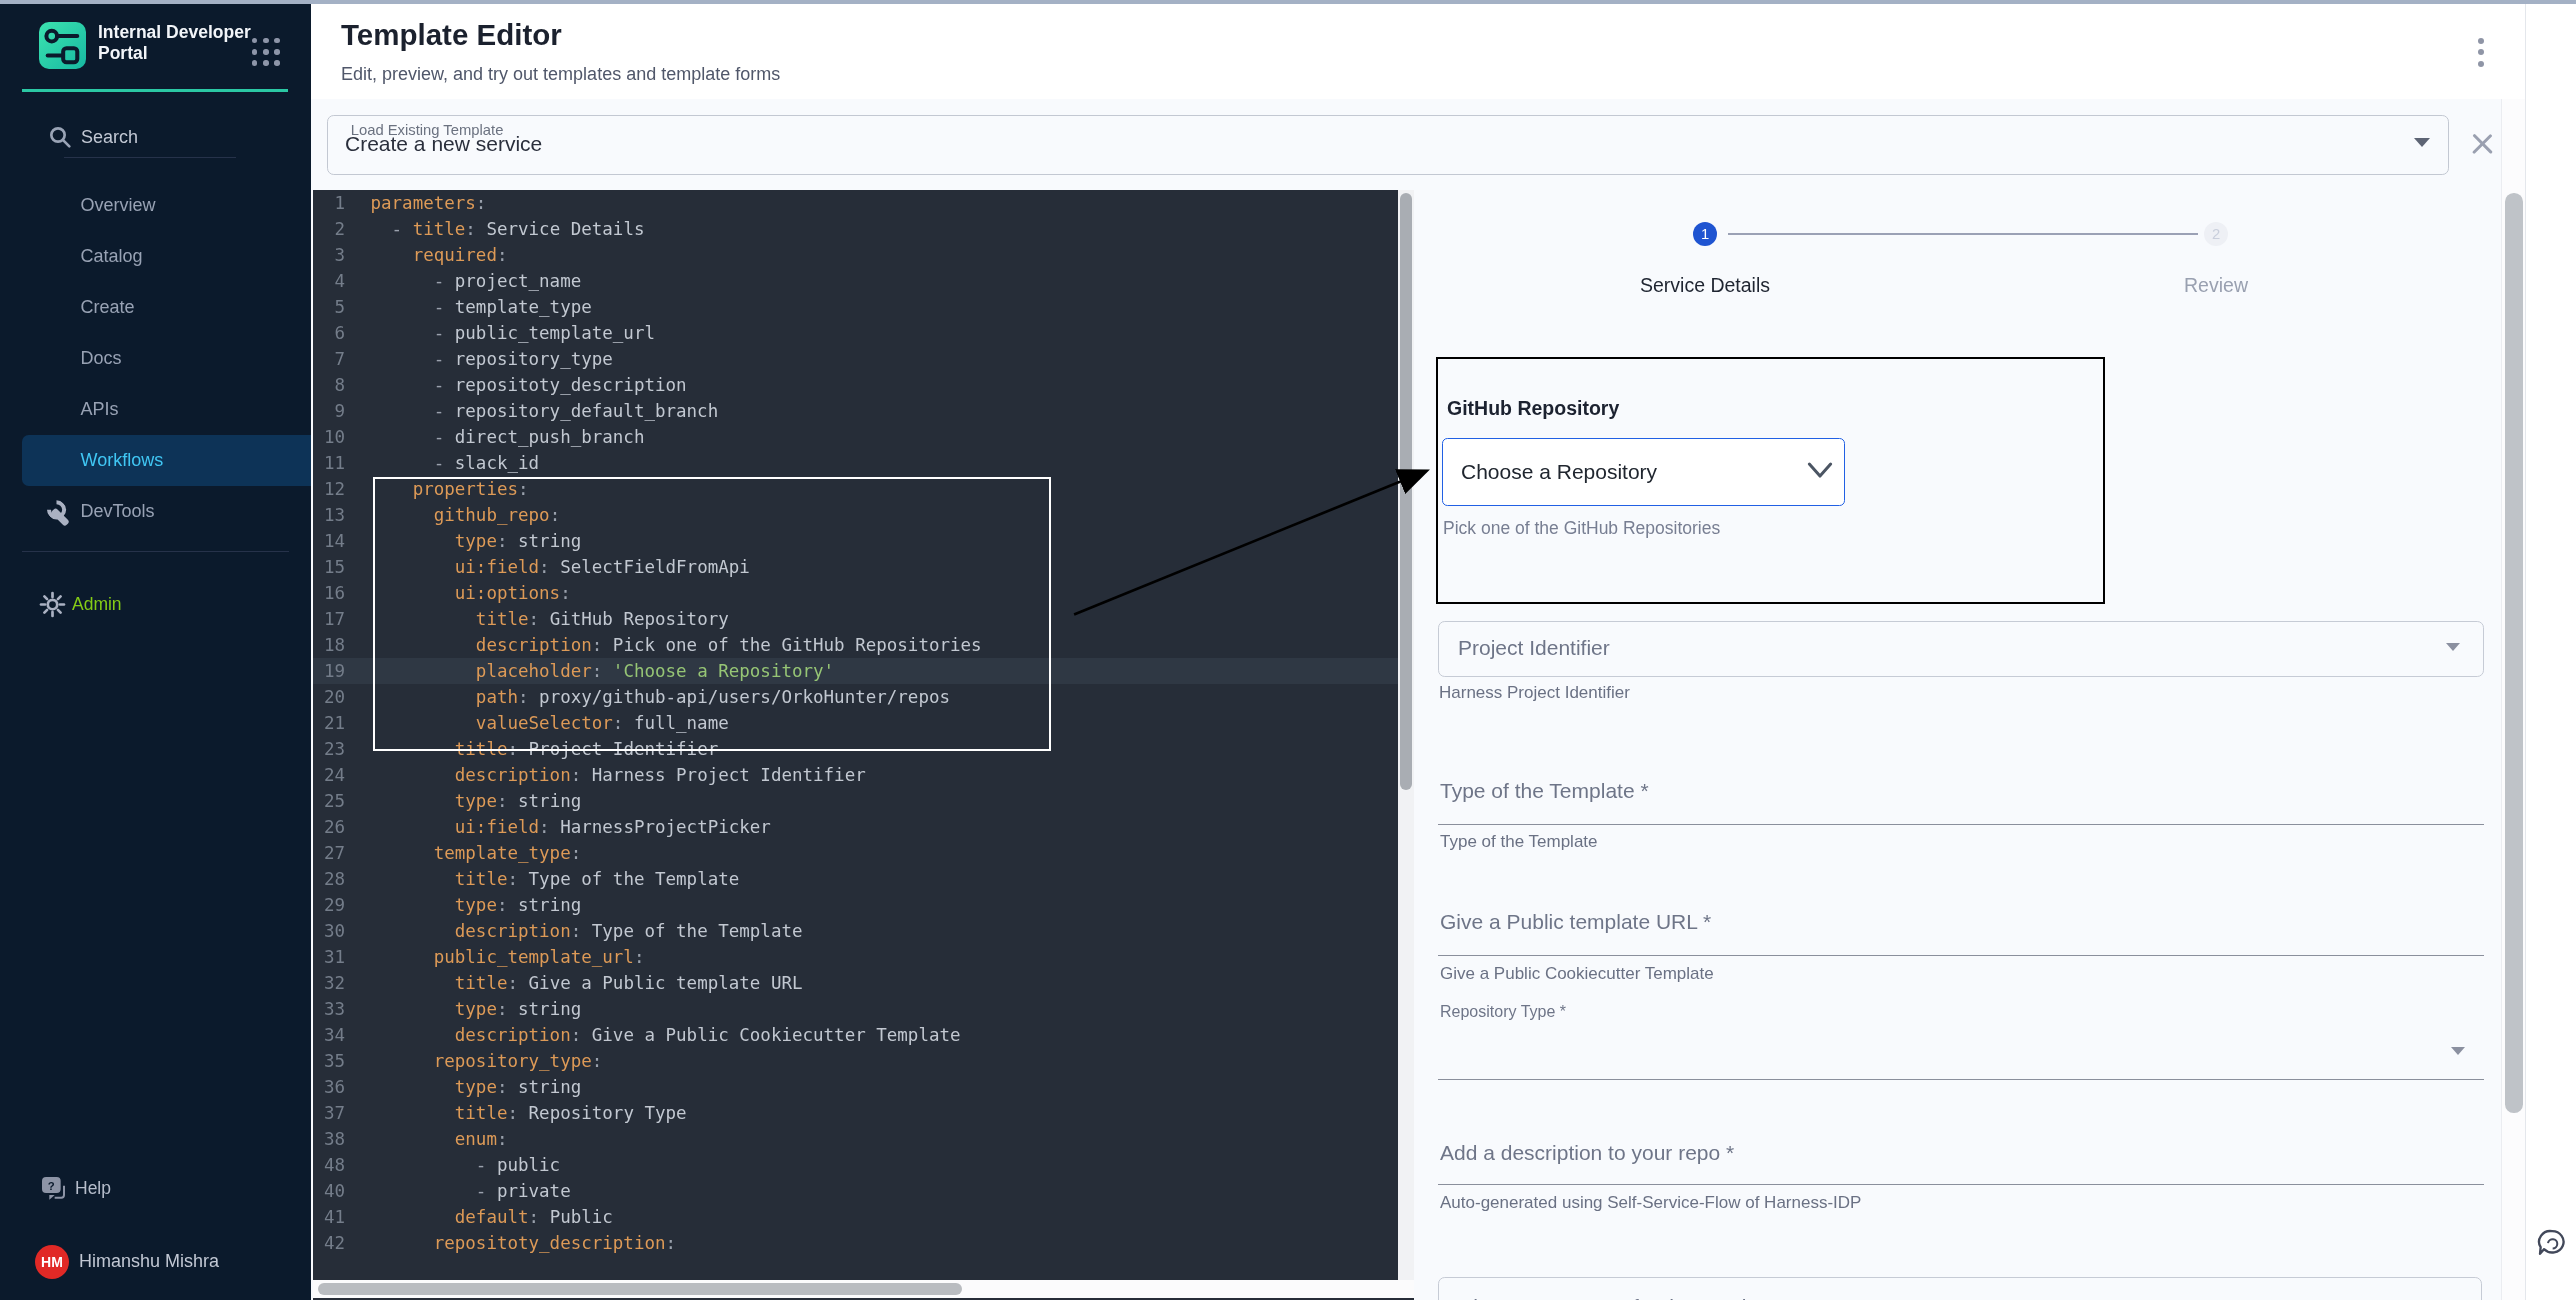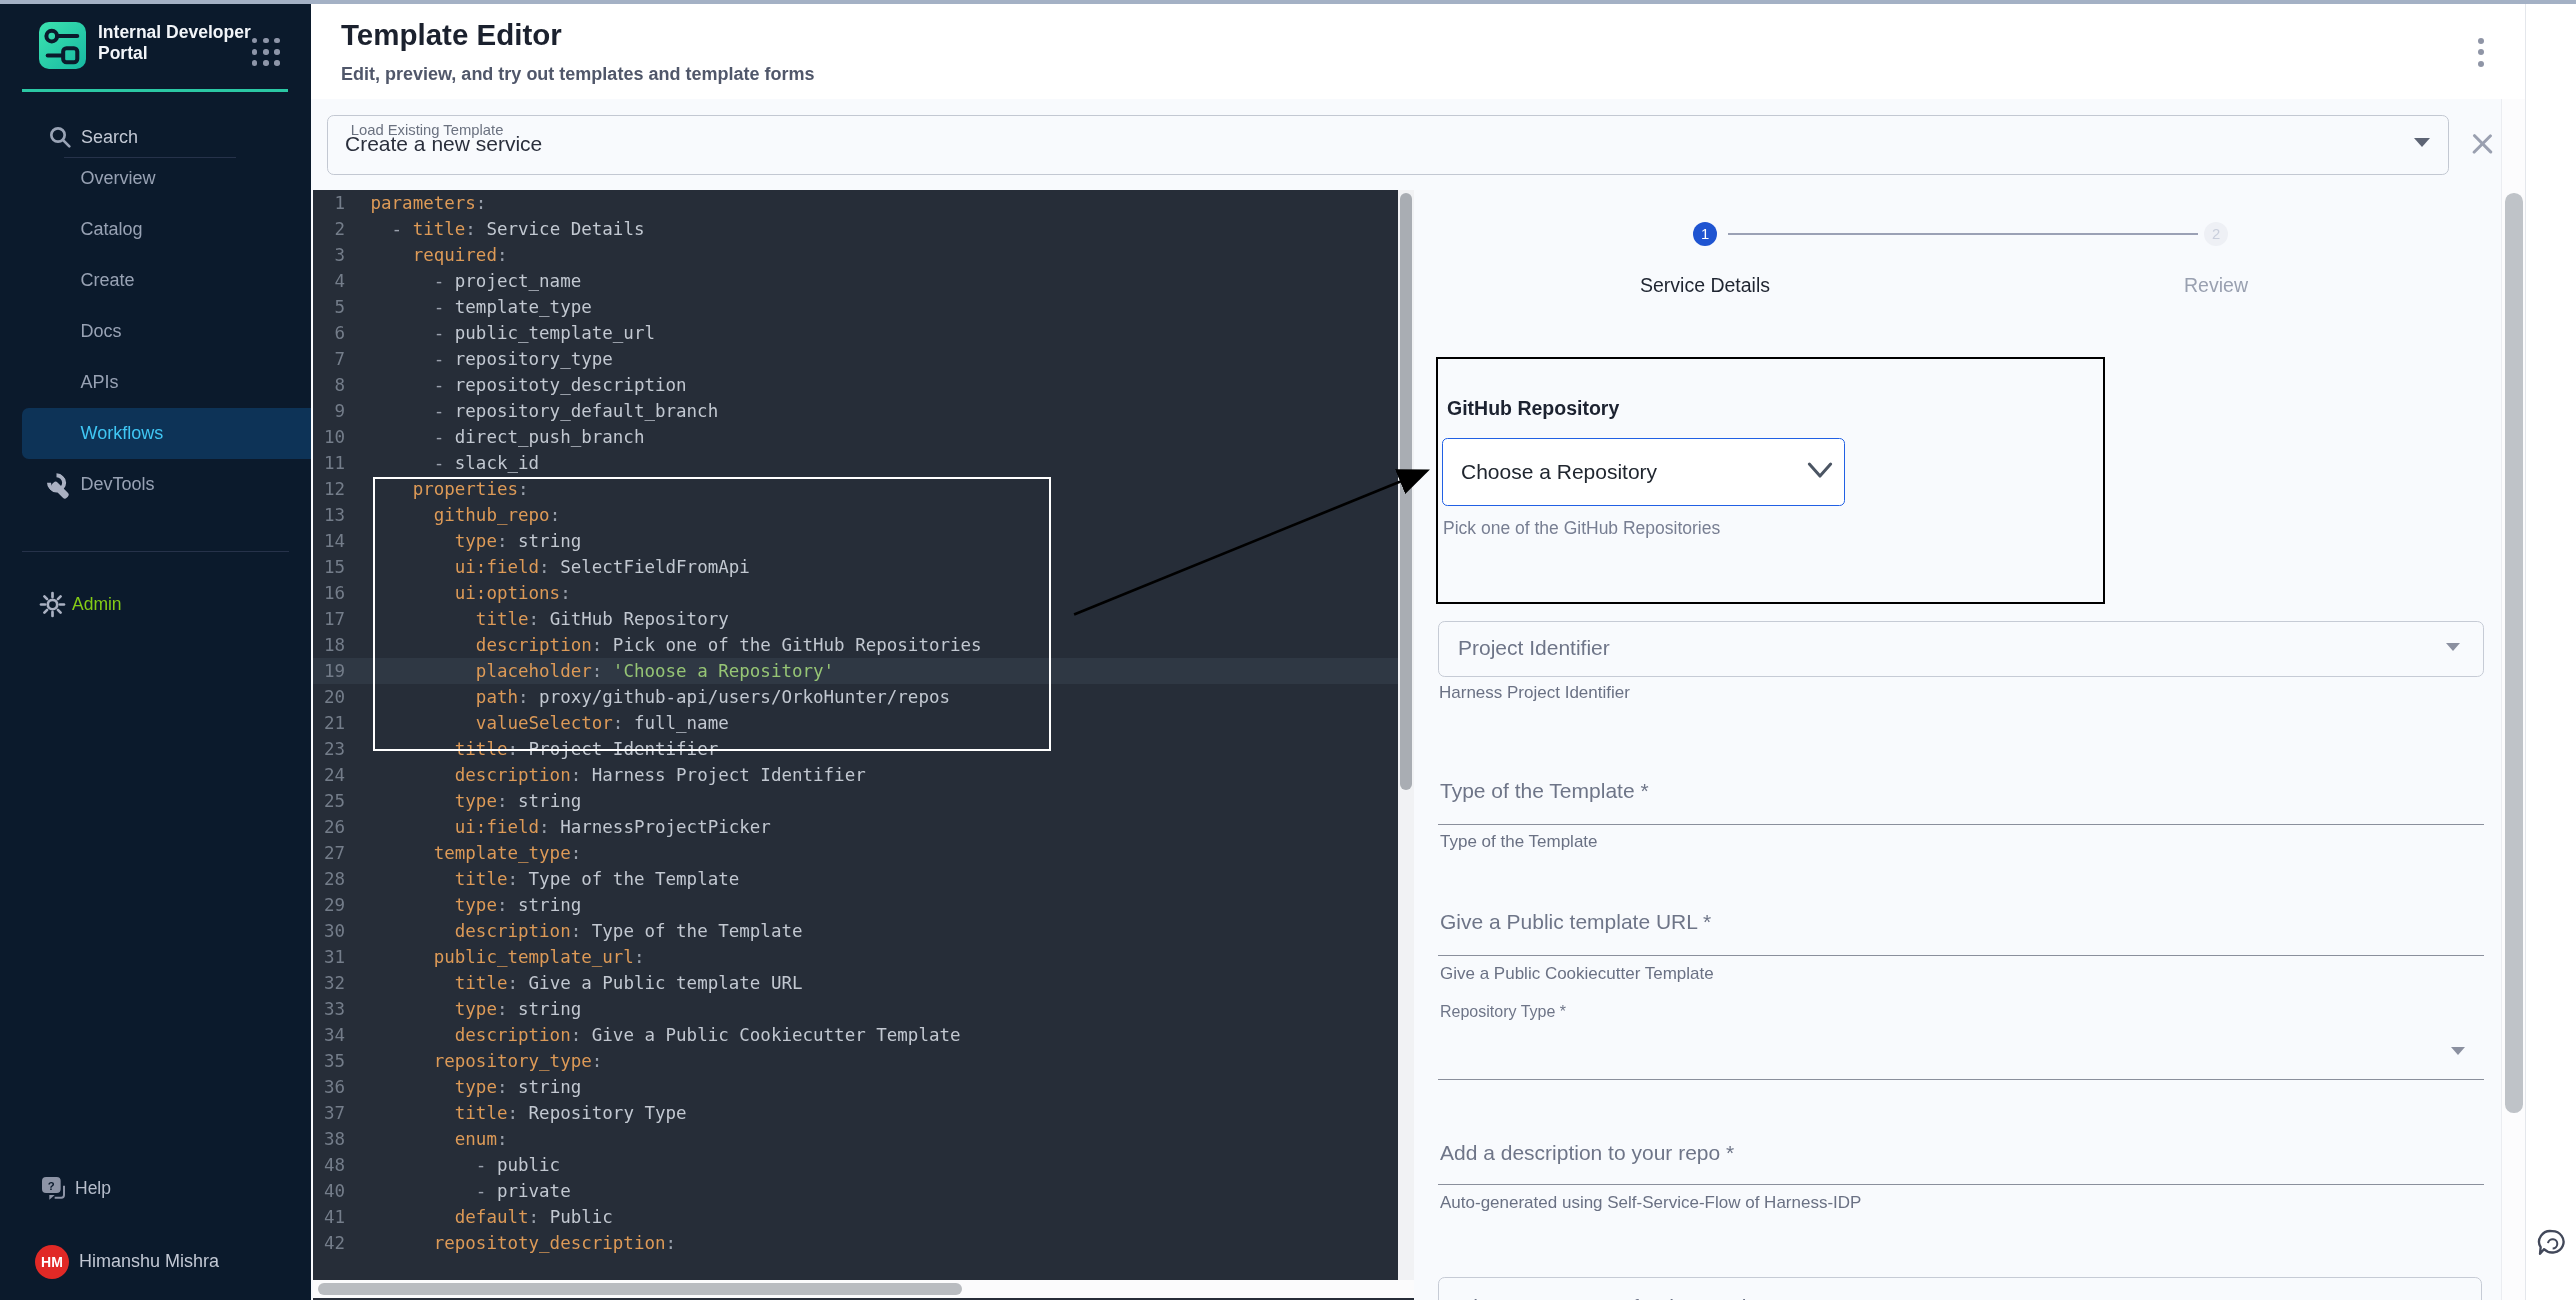--- a/index.html
+++ b/index.html
@@ -21,21 +21,21 @@
   .nav-row .row-icon{position:absolute;left:25.5px;top:50%;transform:translateY(-50%);}
   .side-divider{height:0.7px;background:#26324a;}
   
   .wrench{width:23px;height:23px;position:relative;}
   .wrench .ring{position:absolute;left:0;top:0;width:10.7px;height:10.7px;border:4.7px solid #aab1c2;border-radius:50%;
                 border-top-color:transparent;transform:rotate(-45deg);}
   .wrench .bar{position:absolute;left:6px;top:6px;width:20px;height:7.4px;background:#aab1c2;border-radius:2.7px;
                transform:rotate(45deg);transform-origin:0 50%;}
   
   .hdr-title{left:341px;top:17.5px;font-size:29.5px;font-weight:700;color:#1b212e;}
-  .hdr-sub{left:341px;top:64px;font-size:18px;color:#50576a;font-weight:bold;}
+  .hdr-sub{left:341px;top:64px;font-size:18px;color:#50576a;}
   .kebab i{display:block;width:6px;height:6px;border-radius:50%;background:#8f95a6;margin:0 0 5.4px 0;}
   .hdr-line{left:311px;top:99px;width:2214px;height:0.7px;background:#e2e5ec;}
   .light-zone{left:311px;top:99px;width:2214px;height:1201px;background:#f8fafd;}
   
   .load-box{left:327px;top:115px;width:2120px;height:58px;border:1.3px solid #c3c8d2;border-radius:6.7px;}
   .load-label{left:344px;top:122px;font-size:14.8px;color:#6b7280;background:#f8fafd;padding:0 6.7px;}
   .load-value{left:345px;top:132px;font-size:21px;color:#2a2f3c;}
   .caret-down{width:0;height:0;border-left:8.7px solid transparent;border-right:8.7px solid transparent;
               border-top:9.4px solid #5d6474;}
   .xmark{left:2470px;top:132px;width:23px;height:23px;}
@@ -113,21 +113,21 @@
 
     <div class="abs" style="left:0;top:118px;width:311px;height:31px;cursor:pointer;">
       <svg class="abs" style="left:48px;top:2.7px;" width="24" height="24" viewBox="0 0 36 36">
         <circle cx="15" cy="15" r="10" fill="none" stroke="#9aa4b6" stroke-width="4"></circle>
         <line x1="23" y1="23" x2="32" y2="32" stroke="#9aa4b6" stroke-width="4" stroke-linecap="round"></line>
       </svg>
       <span class="abs side-label" style="left:81px;top:4.7px;color:#c2c8d4;">Search</span>
     </div>
     <div class="abs side-divider" style="left:64px;top:153px;width:172px;"></div>
 
-    <div class="abs" id="nav-list" style="left:0;top:149px;width:352px;">
+    <div class="abs" id="nav-list" style="left:0;top:176px;width:352px;">
         <div class="nav-row">
           <span>Overview</span>
         </div>
         <div class="nav-row">
           <span>Catalog</span>
         </div>
         <div class="nav-row">
           <span>Create</span>
         </div>
         <div class="nav-row">

